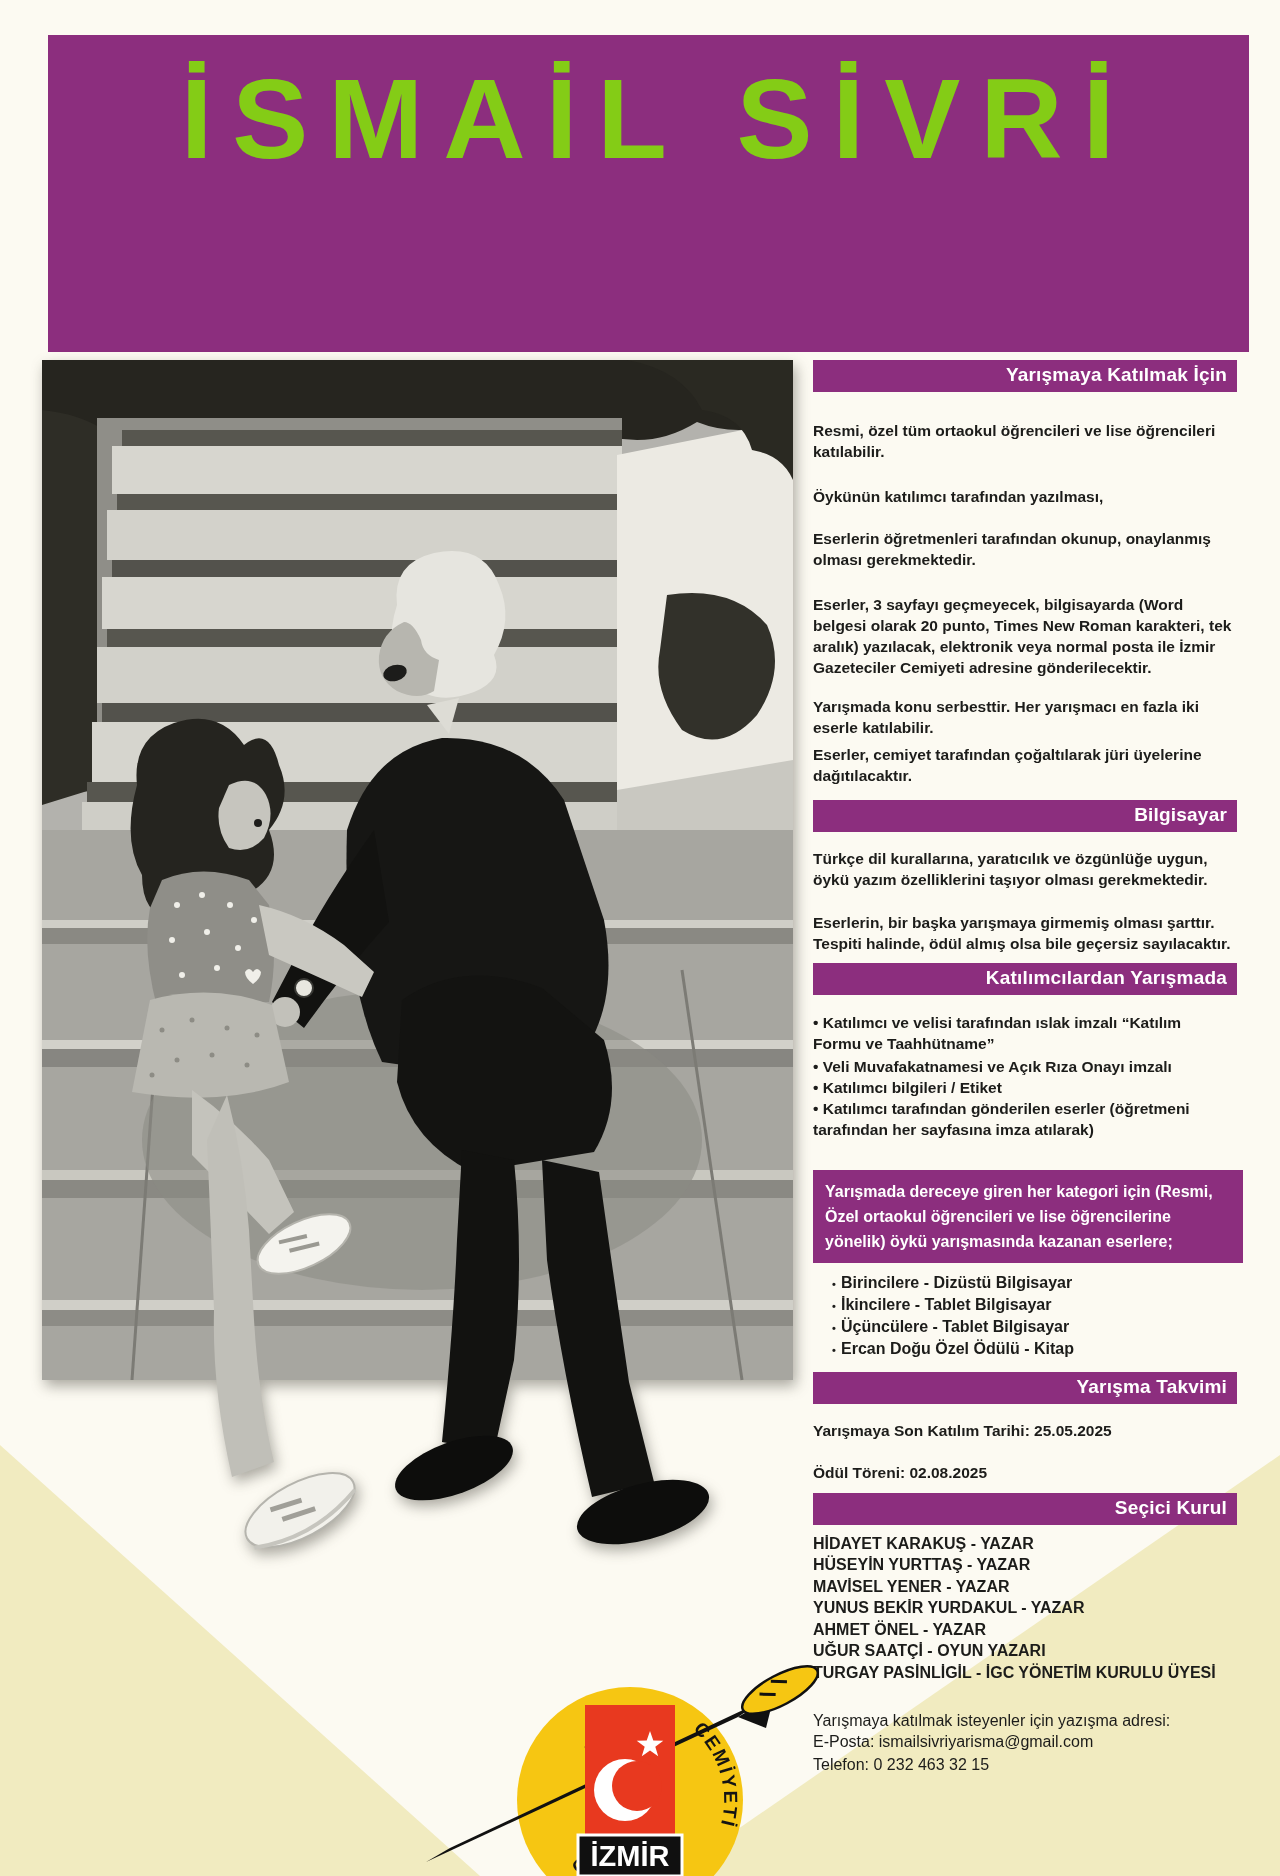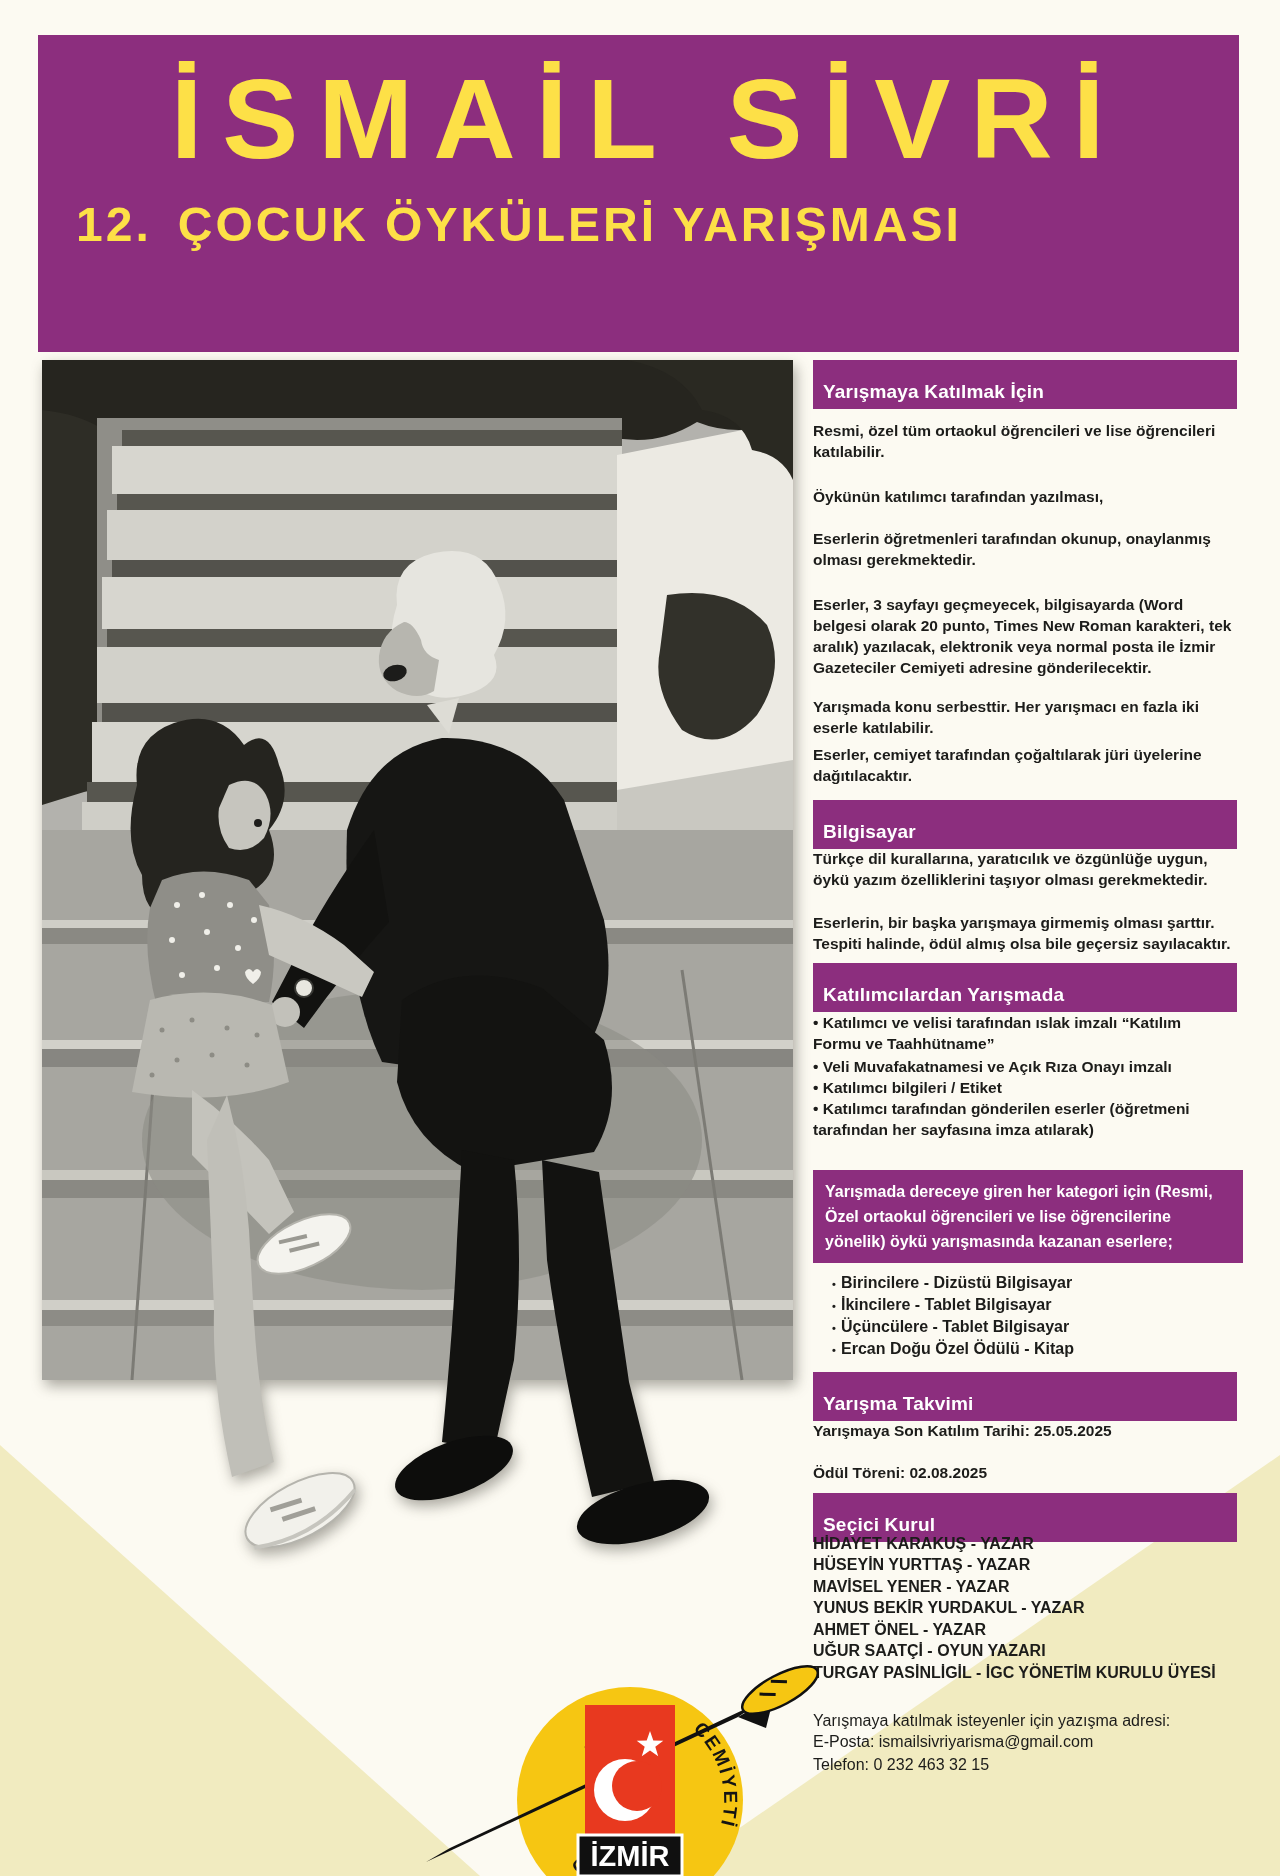--- a/index.html
+++ b/index.html
@@ -3,54 +3,51 @@
 <meta charset="utf-8">
 <style>
   html,body{margin:0;padding:0;background:#e8e8e8;}
   .poster{position:relative;width:1280px;height:1876px;margin:0 auto;background:#FCFAF2;
           overflow:hidden;font-family:"Liberation Sans","DejaVu Sans",sans-serif;}
   
   .wedge{position:absolute;background:#F1EBC0;}
   .wedge-left{left:0;top:1445px;width:480px;height:431px;clip-path:polygon(0 0,100% 100%,0 100%);}
   .wedge-right{right:0;top:1455px;width:610px;height:421px;clip-path:polygon(100% 0,100% 100%,0 100%);}
   
-  .masthead{position:absolute;left:38px;top:35px;width:1201px;height:317px;background:#8C2E7E;
-            color:#fde047;padding-top:20px;box-sizing:border-box;}
+  .masthead{position:absolute;left:48px;top:35px;width:1201px;height:317px;background:#8C2E7E;
+            color:#84cc16;padding-top:20px;box-sizing:border-box;}
   .m-title{font-weight:bold;font-size:114px;letter-spacing:20px;text-align:center;line-height:1.12;
            padding-left:18px;white-space:nowrap;}
   .m-sub{font-weight:bold;font-size:48px;letter-spacing:3px;margin-top:14px;padding-left:38px;white-space:nowrap;}
   .m-sub .gap{display:inline-block;width:26px;}
   
   .photo{position:absolute;left:42px;top:360px;width:751px;height:1200px;}
   .photo svg{filter:drop-shadow(3px 6px 7px rgba(70,68,60,.45));}
   
   .col{position:absolute;left:813px;top:0;width:424px;color:#1c1c1a;}
   .col > div, .col > p{position:absolute;left:0;width:424px;margin:0;box-sizing:border-box;}
-  .bar{background:#8C2E7E;color:#fff;font-weight:bold;font-size:19px;padding:21px 10px 6px;letter-spacing:.2px;}
+  .bar{background:#8C2E7E;color:#fff;font-weight:bold;font-size:19px;padding:4px 10px 6px;letter-spacing:.2px;text-align:right;}
   .para{font-weight:bold;font-size:15.5px;line-height:21px;white-space:pre-line;}
   .pbox{background:#8C2E7E;color:#fff;font-weight:bold;font-size:16px;line-height:25px;
         padding:9px 12px;white-space:pre-line;width:430px !important;}
   .prow{display:flex;align-items:baseline;font-weight:bold;font-size:16px;line-height:22px;}
   .pdot{width:14px;text-align:center;font-size:11px;flex:0 0 14px;margin-left:14px;}
   .jury{font-weight:bold;font-size:16px;line-height:21.5px;white-space:nowrap;}
   .contact{font-weight:normal;font-size:16px;line-height:21px;}
 </style>
 </head>
 <body>
 
 <div class="poster">
 
   <div class="wedge wedge-left"></div>
   <div class="wedge wedge-right"></div>
 
   <div class="masthead">
     <div class="m-title">İSMAİL SİVRİ</div>
-    <div class="m-sub">
-      <span>12.</span><span class="gap"></span><span>ÇOCUK ÖYKÜLERİ YARIŞMASI</span>
-    </div>
   </div>
 
   <div class="photo">
     <svg width="751" height="1200" viewBox="0 0 751 1200">
 
       <rect x="0" y="0" width="751" height="1020" fill="#b3b2ad"></rect>
 
       <path d="M0,0 H751 V58 Q700,80 655,62 Q600,96 540,66 Q480,92 420,64 Q360,94 300,70 Q240,97 180,72 Q120,100 60,74 Q30,88 0,66 Z" fill="#26251f"></path>
 
       <path d="M0,50 Q75,58 95,112 Q145,132 122,188 Q162,218 132,262 Q152,302 112,332 Q122,372 82,388 Q92,422 42,432 L0,445 Z" fill="#2e2d26"></path>

